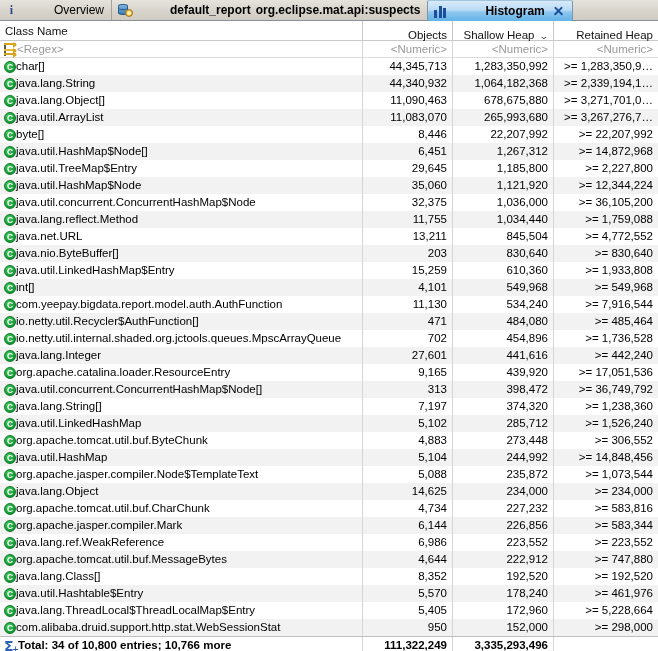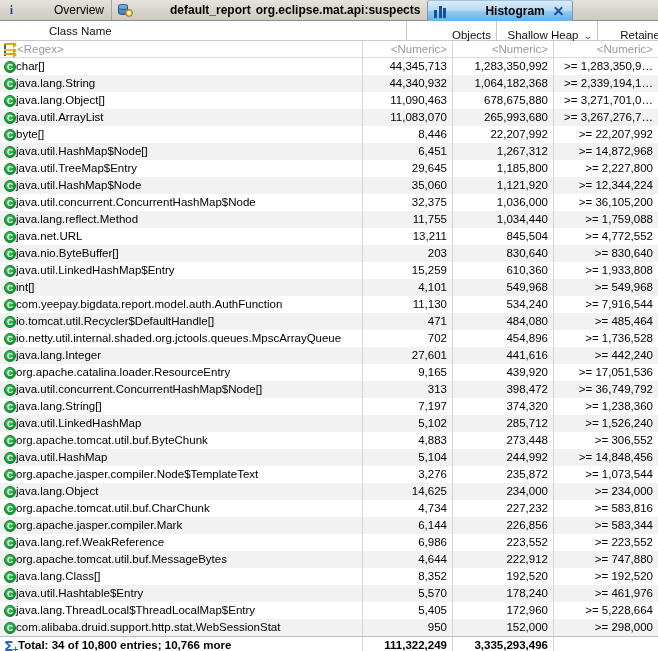--- a/index.html
+++ b/index.html
@@ -107,21 +107,20 @@
   #table { width: 658px; }
   .thead {
     display: flex;
     height: 20px;
     align-items: center;
     background: #ffffff;
     border-bottom: 1px solid #c8c8c8;
     font-size: 11.5px;
     color: #111;
     box-sizing: border-box;
-    padding-left: 44px;
   }
   .th {
     box-sizing: border-box;
     height: 20px;
     display: flex;
     align-items: center;
     padding: 0 5px;
     overflow: hidden;
     white-space: nowrap;
   }
@@ -434,21 +433,21 @@
           <span class="ic-class">C</span>
           <span>com.yeepay.bigdata.report.model.auth.AuthFunction</span>
         </div>
         <div class="cell num divL col-obj">11,130</div>
         <div class="cell num divL col-sh">534,240</div>
         <div class="cell num divL col-ret">&gt;= 7,916,544</div>
       </div>
       <div class="row even">
         <div class="cell name col-name">
           <span class="ic-class">C</span>
-          <span>io.tomcat.util.Recycler$DefaultHandle[]</span>
+          <span>io.netty.util.Recycler$AuthFunction[]</span>
         </div>
         <div class="cell num divL col-obj">471</div>
         <div class="cell num divL col-sh">484,080</div>
         <div class="cell num divL col-ret">&gt;= 485,464</div>
       </div>
       <div class="row odd">
         <div class="cell name col-name">
           <span class="ic-class">C</span>
           <span>io.netty.util.internal.shaded.org.jctools.queues.MpscArrayQueue</span>
         </div>
@@ -517,21 +516,21 @@
         </div>
         <div class="cell num divL col-obj">5,104</div>
         <div class="cell num divL col-sh">244,992</div>
         <div class="cell num divL col-ret">&gt;= 14,848,456</div>
       </div>
       <div class="row odd">
         <div class="cell name col-name">
           <span class="ic-class">C</span>
           <span>org.apache.jasper.compiler.Node$TemplateText</span>
         </div>
-        <div class="cell num divL col-obj">3,276</div>
+        <div class="cell num divL col-obj">5,088</div>
         <div class="cell num divL col-sh">235,872</div>
         <div class="cell num divL col-ret">&gt;= 1,073,544</div>
       </div>
       <div class="row even">
         <div class="cell name col-name">
           <span class="ic-class">C</span>
           <span>java.lang.Object</span>
         </div>
         <div class="cell num divL col-obj">14,625</div>
         <div class="cell num divL col-sh">234,000</div>

